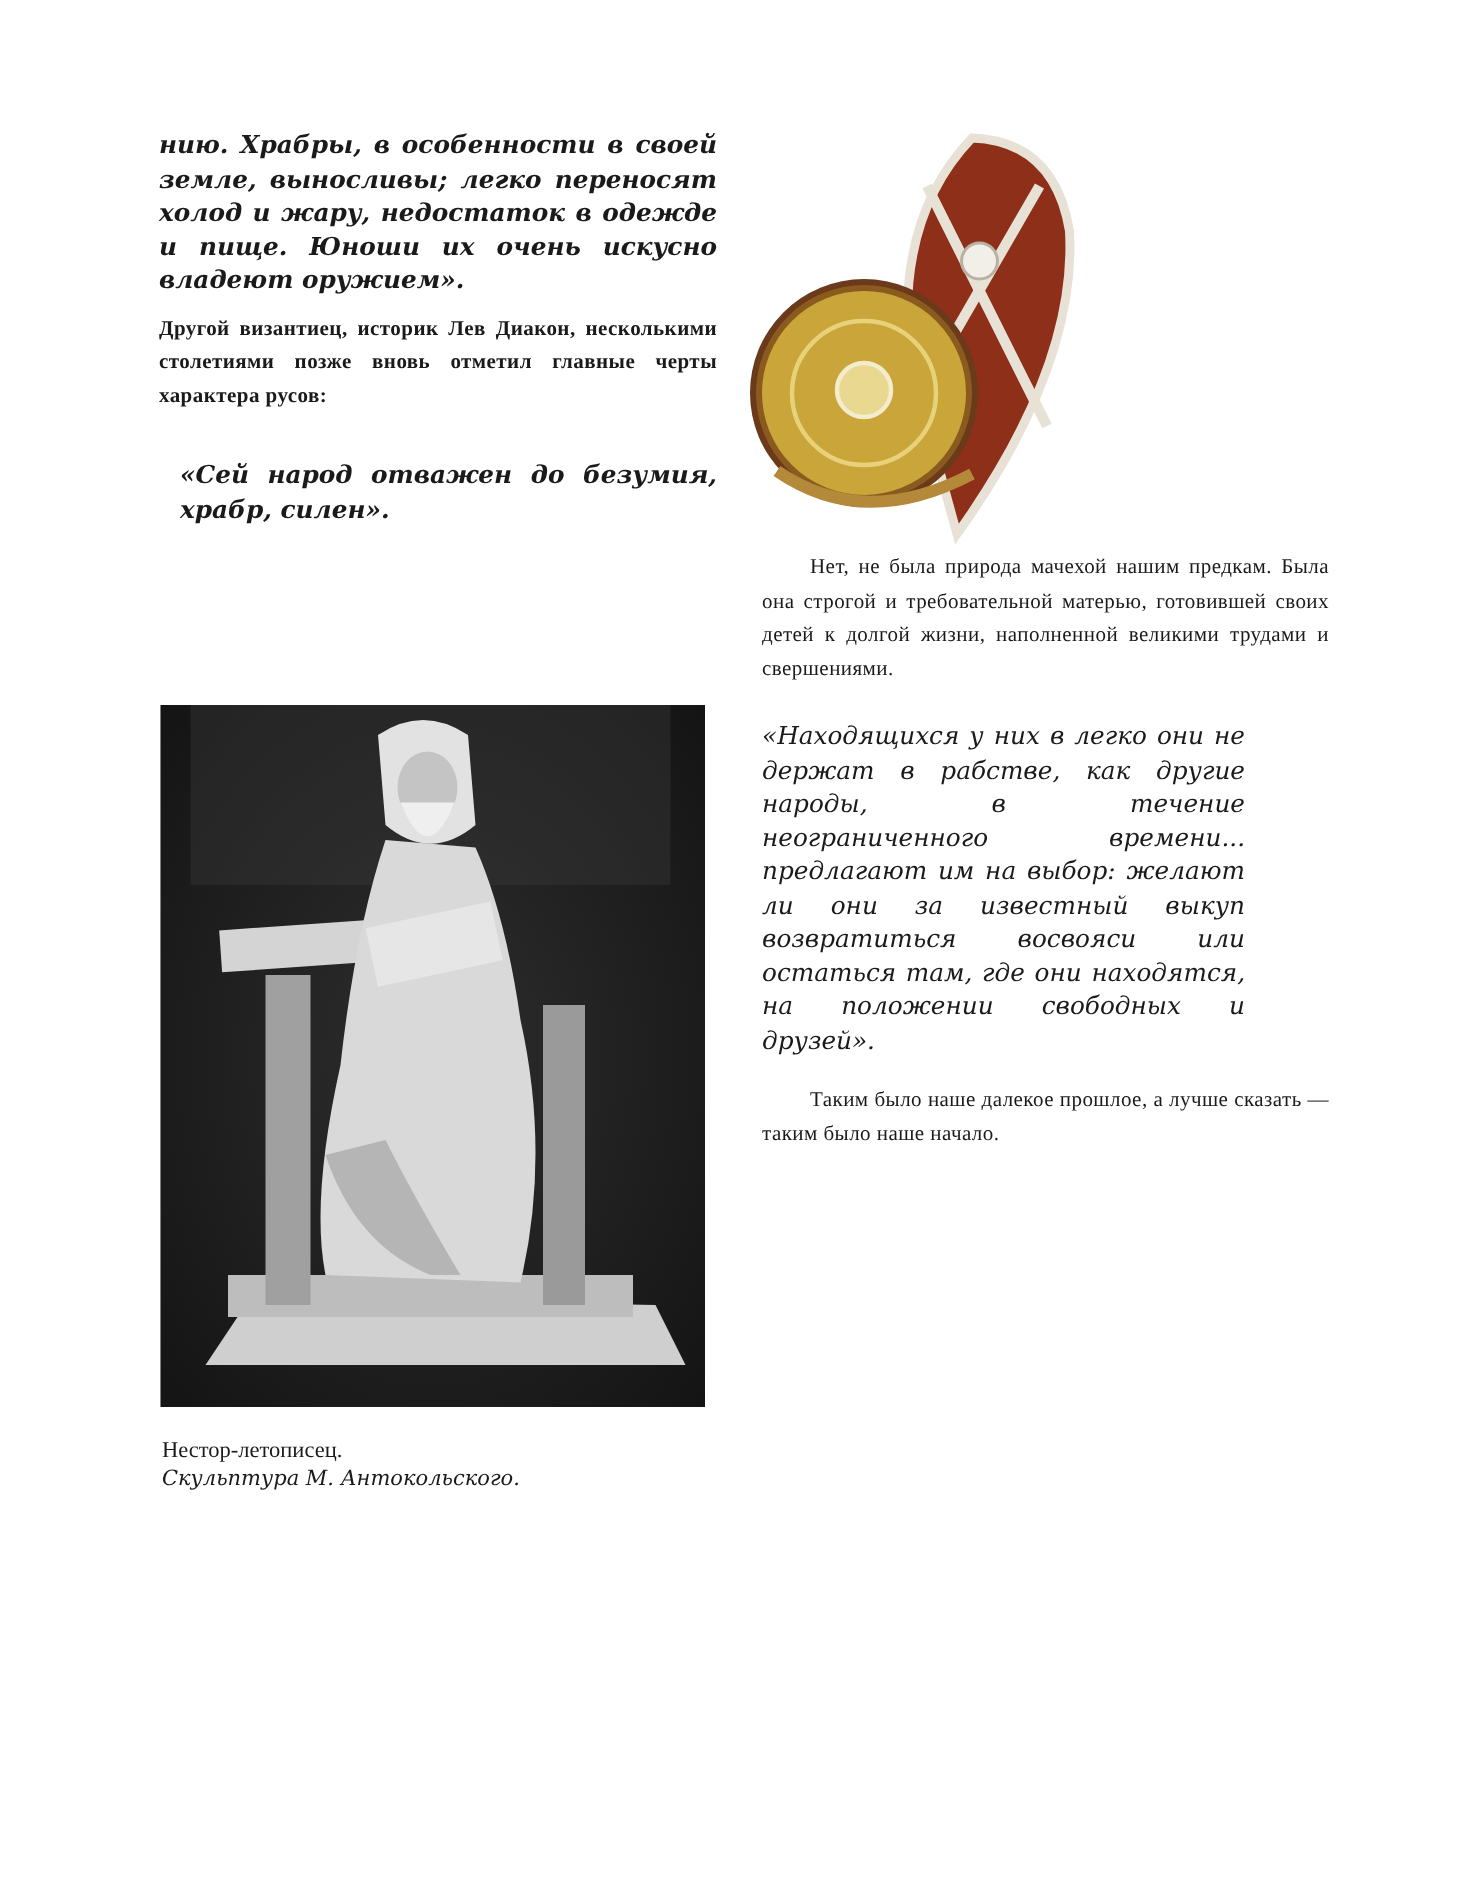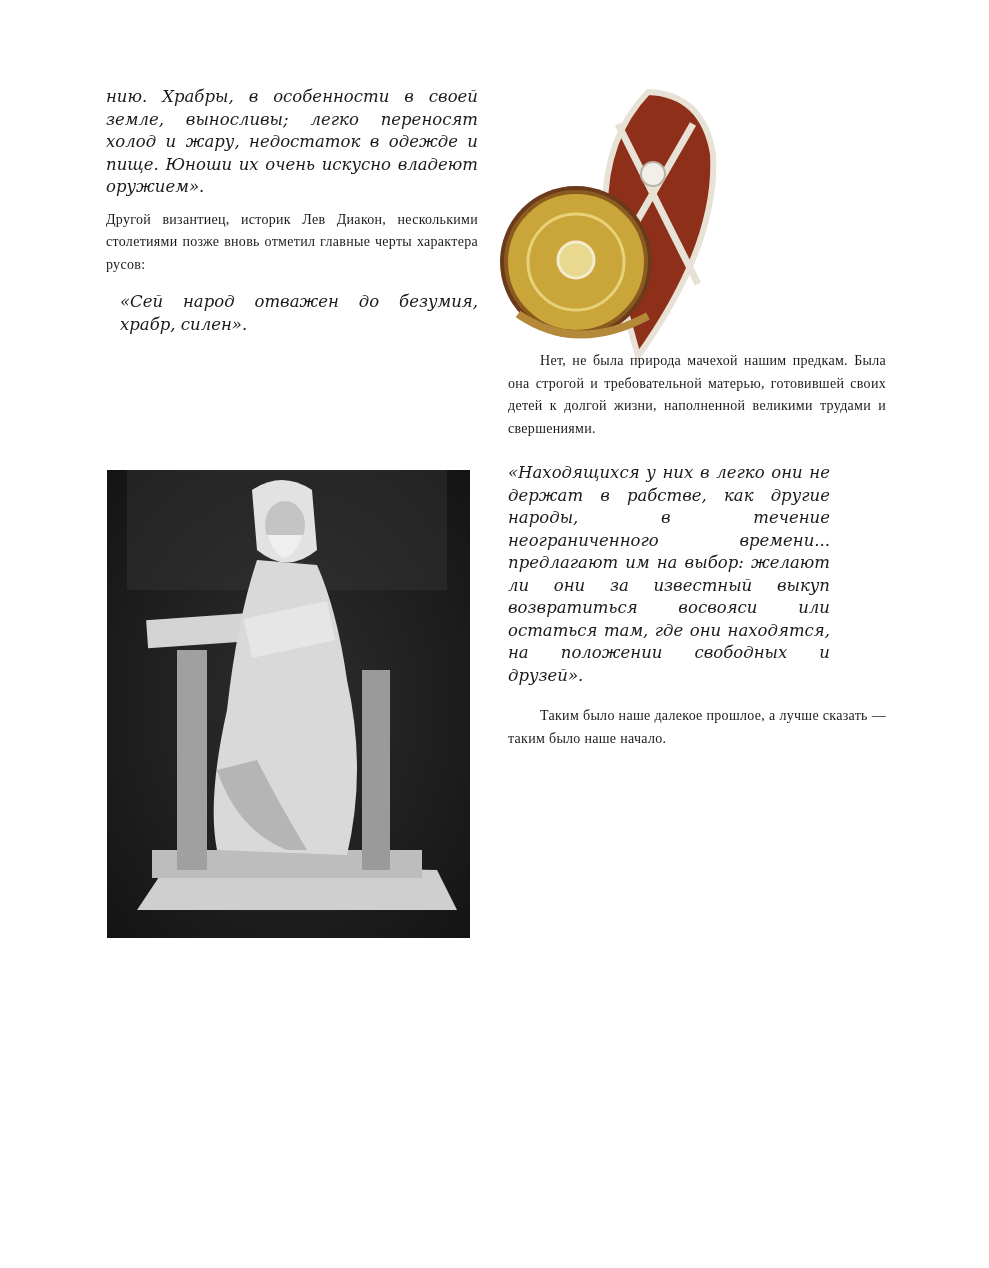--- a/index.html
+++ b/index.html
@@ -1,25 +1,25 @@
 <!DOCTYPE html>
 <html><head>
 <meta charset="utf-8">
 <style>
   html, body { margin:0; padding:0; background:#ffffff; }
   body { width:989px; height:1268px; position:relative; overflow:hidden; color:#1a1a1a; }
   .page { position:absolute; left:0; top:0; width:989px; height:1268px; }
-  .col-left { position:absolute; left:106px; top:86px; width:372px; }
-  .col-right { position:absolute; left:508px; top:350px; width:378px; }
+  .col-left { position:absolute; left:106px; top:86px; width:372px;font-weight:bold; }
+  .col-right { position:absolute; left:508px; top:368px; width:378px; }
   p { margin:0; }
   .it { font-family:"DejaVu Serif", serif; font-style:italic; font-size:16.5px; line-height:22.5px; text-align:justify; }
   .rm { font-family:"Liberation Serif", serif; font-size:14px; line-height:22.5px; text-align:justify; letter-spacing:0.3px; }
   .ind { text-indent:32px; }
   .gap { margin-top:10px; }
-  .gap2 { margin-top:15px; }
+  .gap2 { margin-top:30px; }
   .photo { position:absolute; left:107px; top:470px; width:363px; height:468px; background:#1e1e1e; overflow:hidden; }
   .caption { position:absolute; left:108px; top:958px; width:370px; font-size:15px; line-height:19px; }
   .caption .l1 { font-family:"Liberation Serif", serif; }
   .caption .l2 { font-family:"DejaVu Serif", serif; font-style:italic; font-size:14px; }
   .shields { position:absolute; left:498px; top:84px; width:226px; height:280px; }
   .shield-cap { position:absolute; left:732px; top:88px; width:146px; font-family:"Liberation Serif", serif; font-size:15px; line-height:17.8px; text-align:justify; letter-spacing:0.4px; }
   .quote2 { width:322px; }
 </style>
 </head>
 <body>
@@ -50,20 +50,22 @@
       <path d="M150,90 Q130,150 120,240 Q100,330 110,380 L240,385 Q260,300 240,210 Q230,140 210,95 Z" fill="#d9d9d9"></path>
       <path d="M145,20 Q175,0 205,20 L210,80 Q180,105 150,80 Z" fill="#e2e2e2"></path>
       <ellipse cx="178" cy="55" rx="20" ry="24" fill="#c4c4c4"></ellipse>
       <path d="M160,65 Q178,110 196,65 Z" fill="#efefef"></path>
       <rect x="140" y="140" width="85" height="40" fill="#e6e6e6" transform="rotate(-12 180 160)"></rect>
       <path d="M110,300 Q130,360 180,380 L200,380 Q170,330 150,290 Z" fill="#b5b5b5"></path>
     </svg>
   </div>
 
   <div class="caption">
+    <div class="l1">Нестор-летописец.</div>
+    <div class="l2">Скульптура М. Антокольского.</div>
   </div>
 
   <div class="shields">
     <svg width="226" height="280" viewBox="0 0 226 280">
       <path d="M150,8 Q205,10 215,70 Q220,160 140,272 Q120,200 108,150 Q100,60 150,8 Z" fill="#8e2f1a" stroke="#e8e2d6" stroke-width="6"></path>
       <line x1="120" y1="40" x2="200" y2="200" stroke="#e8e2d6" stroke-width="7"></line>
       <line x1="195" y1="40" x2="120" y2="170" stroke="#e8e2d6" stroke-width="7"></line>
       <circle cx="155" cy="90" r="12" fill="#f2efe8" stroke="#b9b2a4" stroke-width="2"></circle>
       <circle cx="78" cy="178" r="76" fill="#6b3a1a"></circle>
       <circle cx="78" cy="178" r="70" fill="#c9a53a" stroke="#8a5a1e" stroke-width="4"></circle>

